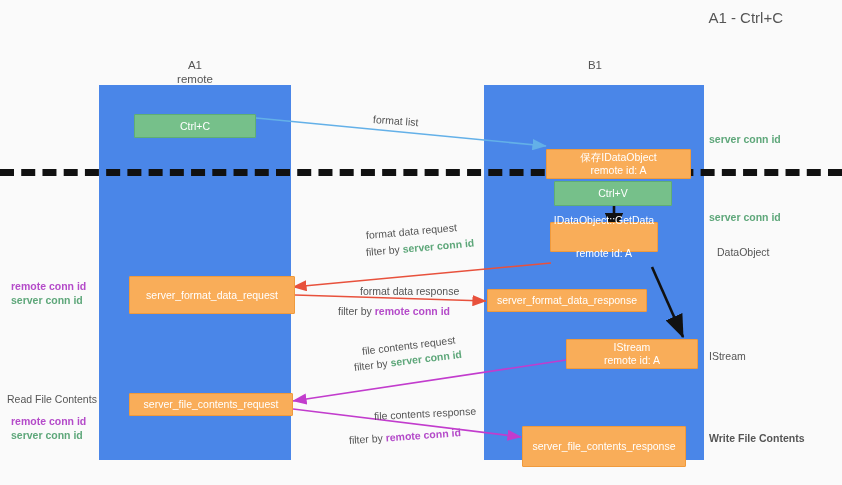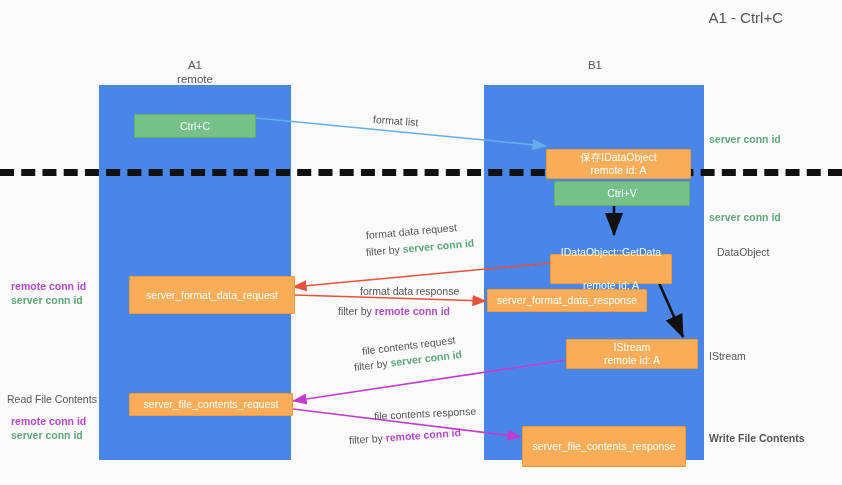--- a/index.html
+++ b/index.html
@@ -114,25 +114,25 @@
 
   <div class="node green" style="left:134px;top:114px;width:122px;height:24px;">
     <span>Ctrl+C</span>
   </div>
 
   <div class="node orange" style="left:546px;top:128px;width:145px;height:30px;margin-top:21px;">
     <span>保存IDataObject</span>
     <span class="l2">remote id: A</span>
   </div>
 
-  <div class="node green" style="left:554px;top:181px;width:136px;height:25px;">
+  <div class="node green" style="left:554px;top:181px;width:118px;height:25px;">
     <span>Ctrl+V</span>
   </div>
 
-  <div class="node orange" style="left:550px;top:254px;width:122px;height:30px;gap:20px;">
+  <div class="node orange" style="left:550px;top:222px;width:108px;height:30px;gap:20px;">
     <span>IDataObject::GetData</span>
     <span class="l2">remote id: A</span>
   </div>
 
   <div class="node orange" style="left:566px;top:339px;width:132px;height:30px;">
     <span>IStream</span>
     <span class="l2">remote id: A</span>
   </div>
 
   <div class="node orange" style="left:129px;top:276px;width:166px;height:38px;">

